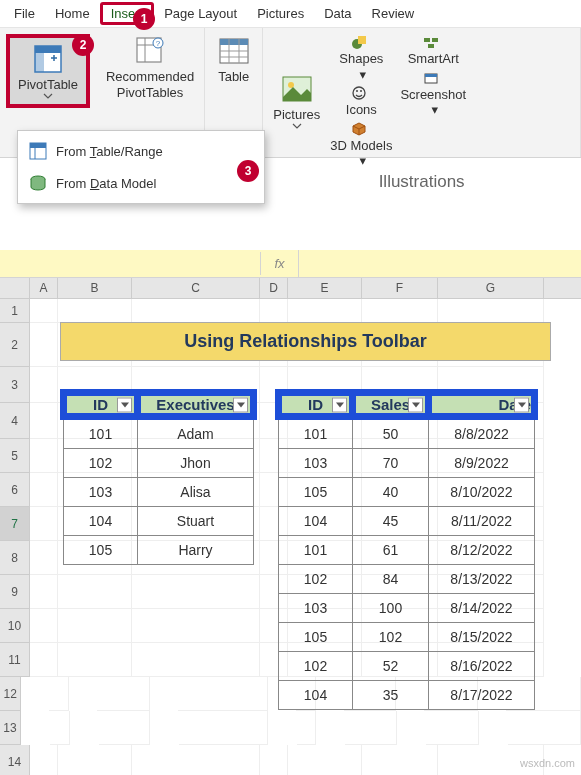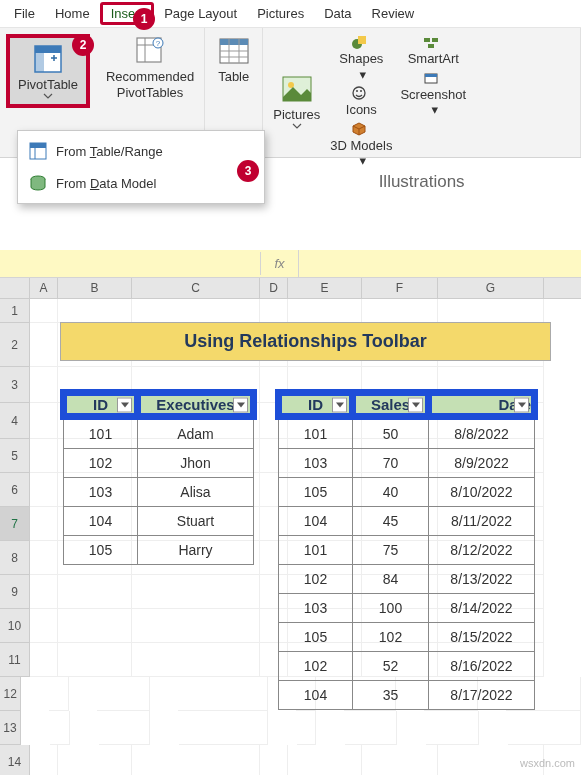--- a/index.html
+++ b/index.html
@@ -448,21 +448,21 @@
               <td>40</td>
               <td>8/10/2022</td>
             </tr>
             <tr>
               <td>104</td>
               <td>45</td>
               <td>8/11/2022</td>
             </tr>
             <tr>
               <td>101</td>
-              <td>75</td>
+              <td>61</td>
               <td>8/12/2022</td>
             </tr>
             <tr>
               <td>102</td>
               <td>84</td>
               <td>8/13/2022</td>
             </tr>
             <tr>
               <td>103</td>
               <td>100</td>

